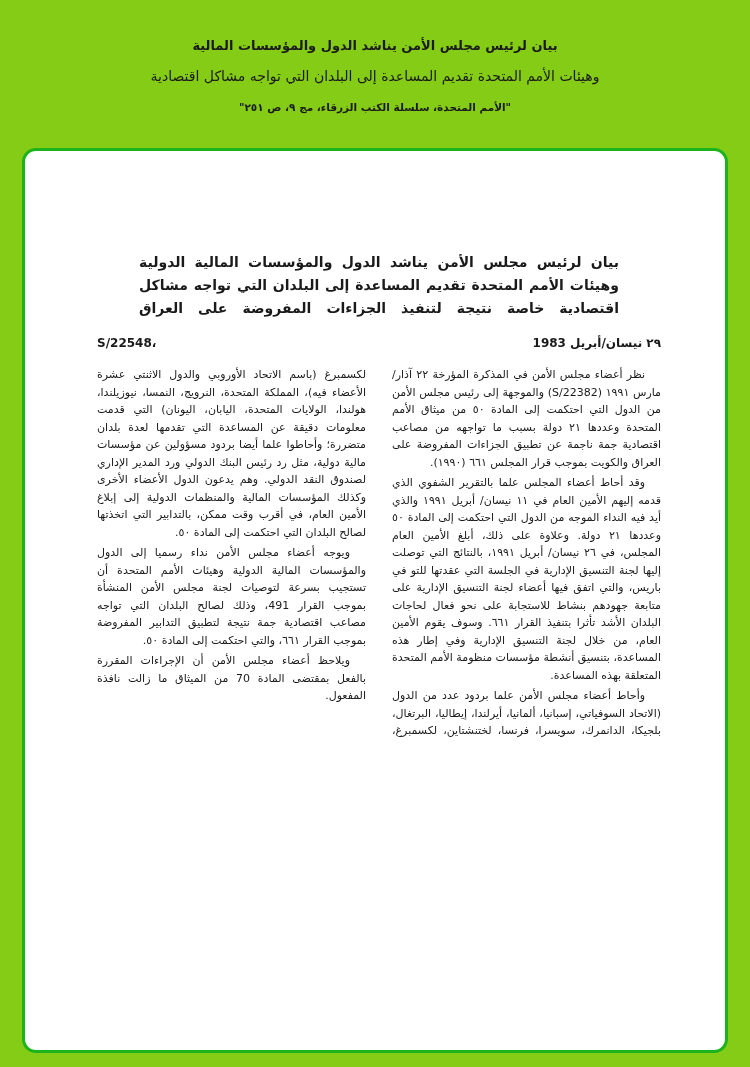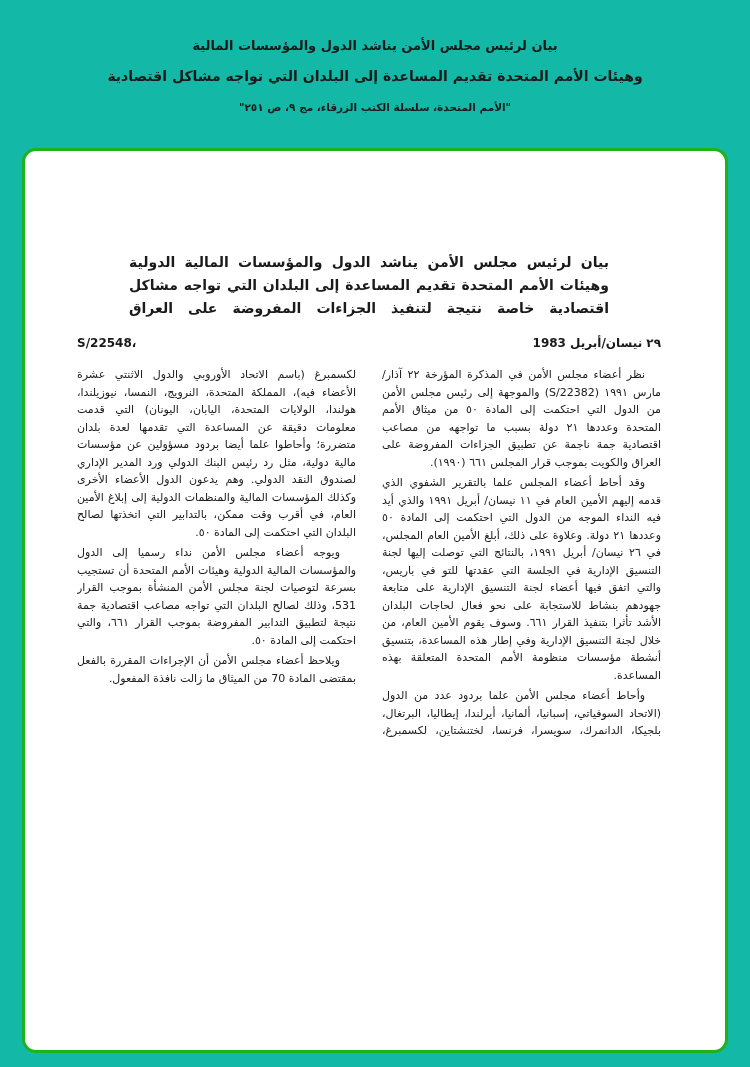--- a/index.html
+++ b/index.html
@@ -8,56 +8,56 @@
     height: 1067px;
     background: #ffffff;
     overflow: hidden;
     font-family: "DejaVu Sans", sans-serif;
     color: #1a1a1a;
   }
   .page {
     position: relative;
     width: 750px;
     height: 1067px;
-    background: #14b8a6;
+    background: #84cc16;
   }
   
   .top-header {
     direction: rtl;
     text-align: center;
     padding-top: 38px;
   }
   .top-header .h1 {
     font-size: 13px;
     font-weight: bold;
     margin-bottom: 15px;
   }
   .top-header .h2 {
     font-size: 14px;
-    font-weight: bold;
+    font-weight: normal;
     margin-bottom: 17px;
   }
   .top-header .src {
     font-size: 10.5px;
     font-weight: bold;
   }
   
   .doc-frame {
     position: absolute;
     left: 22px;
     right: 22px;
     top: 148px;
     height: 905px;
     border: 3px solid #1db31d;
     border-radius: 14px;
     background: #ffffff;
   }
   .doc-inner {
     direction: rtl;
-    padding: 100px 64px 0 52px;
+    padding: 100px 64px 0 72px;
   }
   .doc-title {
     width: 480px;
     margin: 0 auto 16px auto;
     font-size: 14px;
     font-weight: bold;
     line-height: 23px;
     text-align: justify;
     text-align-last: justify;
   }
@@ -104,20 +104,20 @@
 
       <div class="doc-ref">
         <span class="ref-symbol" dir="ltr">S/22548،</span>
         <span class="ref-date" dir="rtl">٢٩ نيسان/أبريل 1983</span>
       </div>
 
       <div class="doc-body">
         <p>نظر أعضاء مجلس الأمن في المذكرة المؤرخة ٢٢ آذار/ مارس ١٩٩١ (S/22382) والموجهة إلى رئيس مجلس الأمن من الدول التي احتكمت إلى المادة ٥٠ من ميثاق الأمم المتحدة وعددها ٢١ دولة بسبب ما تواجهه من مصاعب اقتصادية جمة ناجمة عن تطبيق الجزاءات المفروضة على العراق والكويت بموجب قرار المجلس ٦٦١ (١٩٩٠).</p>
         <p>وقد أحاط أعضاء المجلس علما بالتقرير الشفوي الذي قدمه إليهم الأمين العام في ١١ نيسان/ أبريل ١٩٩١ والذي أيد فيه النداء الموجه من الدول التي احتكمت إلى المادة ٥٠ وعددها ٢١ دولة. وعلاوة على ذلك، أبلغ الأمين العام المجلس، في ٢٦ نيسان/ أبريل ١٩٩١، بالنتائج التي توصلت إليها لجنة التنسيق الإدارية في الجلسة التي عقدتها للتو في باريس، والتي اتفق فيها أعضاء لجنة التنسيق الإدارية على متابعة جهودهم بنشاط للاستجابة على نحو فعال لحاجات البلدان الأشد تأثرا بتنفيذ القرار ٦٦١. وسوف يقوم الأمين العام، من خلال لجنة التنسيق الإدارية وفي إطار هذه المساعدة، بتنسيق أنشطة مؤسسات منظومة الأمم المتحدة المتعلقة بهذه المساعدة.</p>
         <p>وأحاط أعضاء مجلس الأمن علما بردود عدد من الدول (الاتحاد السوفياتي، إسبانيا، ألمانيا، أيرلندا، إيطاليا، البرتغال، بلجيكا، الدانمرك، سويسرا، فرنسا، لختنشتاين، لكسمبرغ، لكسمبرغ (باسم الاتحاد الأوروبي والدول الاثنتي عشرة الأعضاء فيه)، المملكة المتحدة، النرويج، النمسا، نيوزيلندا، هولندا، الولايات المتحدة، اليابان، اليونان) التي قدمت معلومات دقيقة عن المساعدة التي تقدمها لعدة بلدان متضررة؛ وأحاطوا علما أيضا بردود مسؤولين عن مؤسسات مالية دولية، مثل رد رئيس البنك الدولي ورد المدير الإداري لصندوق النقد الدولي. وهم يدعون الدول الأعضاء الأخرى وكذلك المؤسسات المالية والمنظمات الدولية إلى إبلاغ الأمين العام، في أقرب وقت ممكن، بالتدابير التي اتخذتها لصالح البلدان التي احتكمت إلى المادة ٥٠.</p>
-        <p>ويوجه أعضاء مجلس الأمن نداء رسميا إلى الدول والمؤسسات المالية الدولية وهيئات الأمم المتحدة أن تستجيب بسرعة لتوصيات لجنة مجلس الأمن المنشأة بموجب القرار 531، وذلك لصالح البلدان التي تواجه مصاعب اقتصادية جمة نتيجة لتطبيق التدابير المفروضة بموجب القرار ٦٦١، والتي احتكمت إلى المادة ٥٠.</p>
+        <p>ويوجه أعضاء مجلس الأمن نداء رسميا إلى الدول والمؤسسات المالية الدولية وهيئات الأمم المتحدة أن تستجيب بسرعة لتوصيات لجنة مجلس الأمن المنشأة بموجب القرار 491، وذلك لصالح البلدان التي تواجه مصاعب اقتصادية جمة نتيجة لتطبيق التدابير المفروضة بموجب القرار ٦٦١، والتي احتكمت إلى المادة ٥٠.</p>
         <p>ويلاحظ أعضاء مجلس الأمن أن الإجراءات المقررة بالفعل بمقتضى المادة 70 من الميثاق ما زالت نافذة المفعول.</p>
       </div>
 
     </div>
   </section>
 
 </div>
 
 </body></html>

